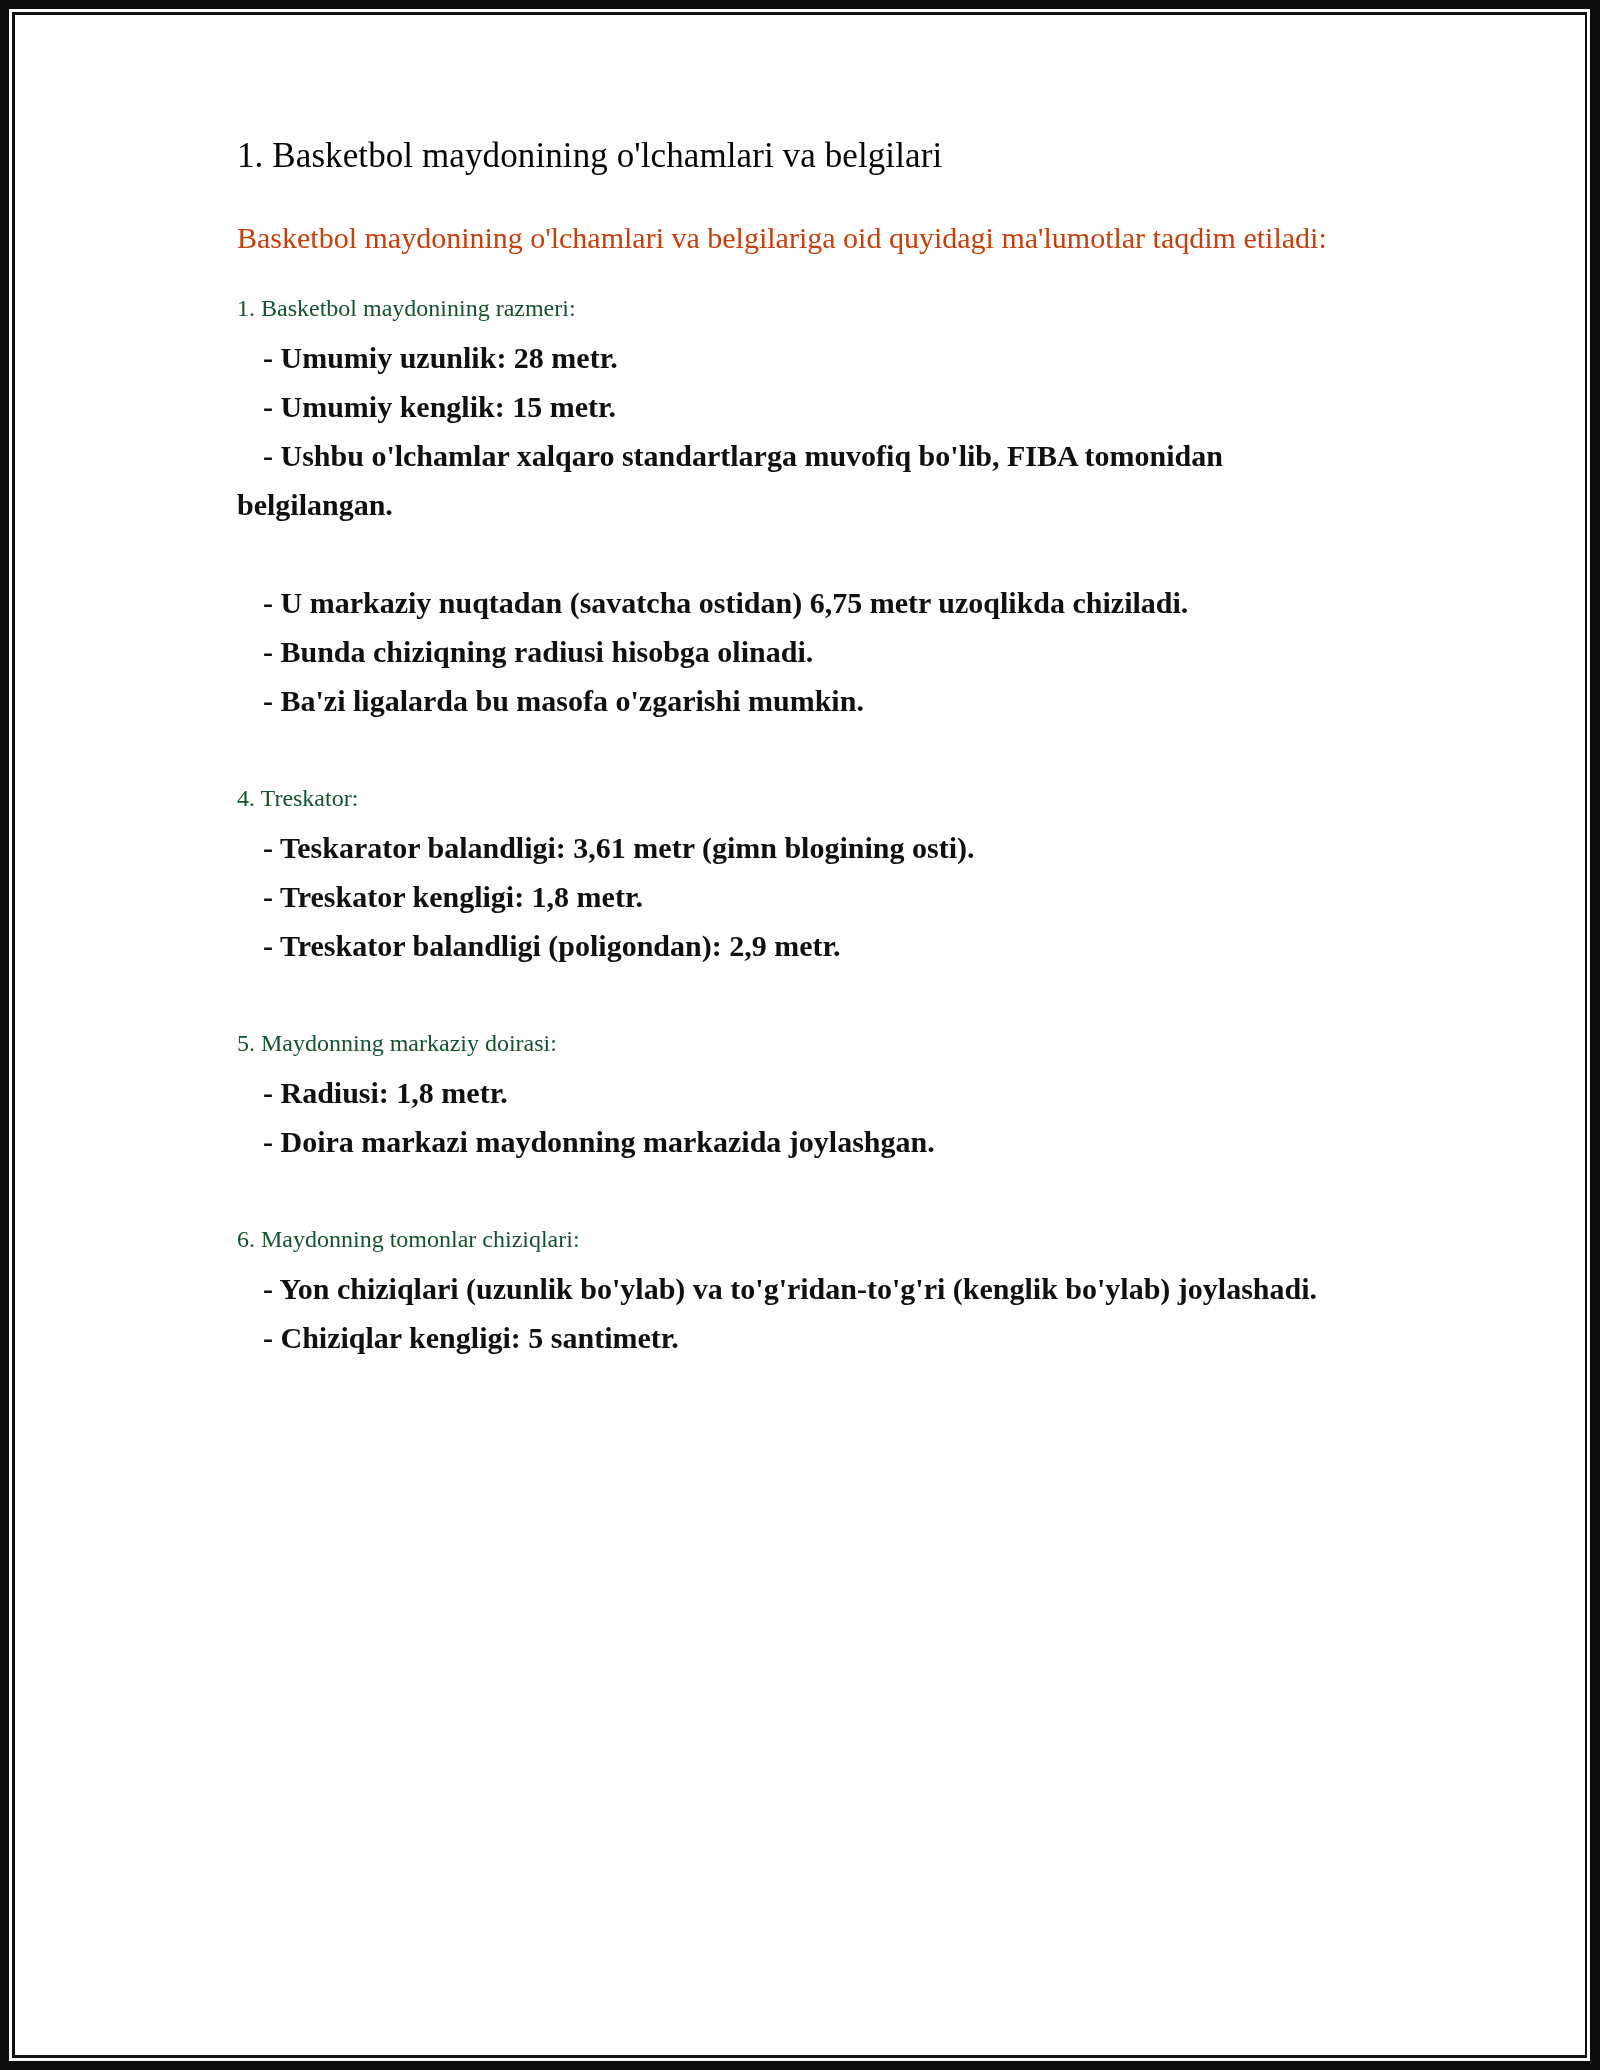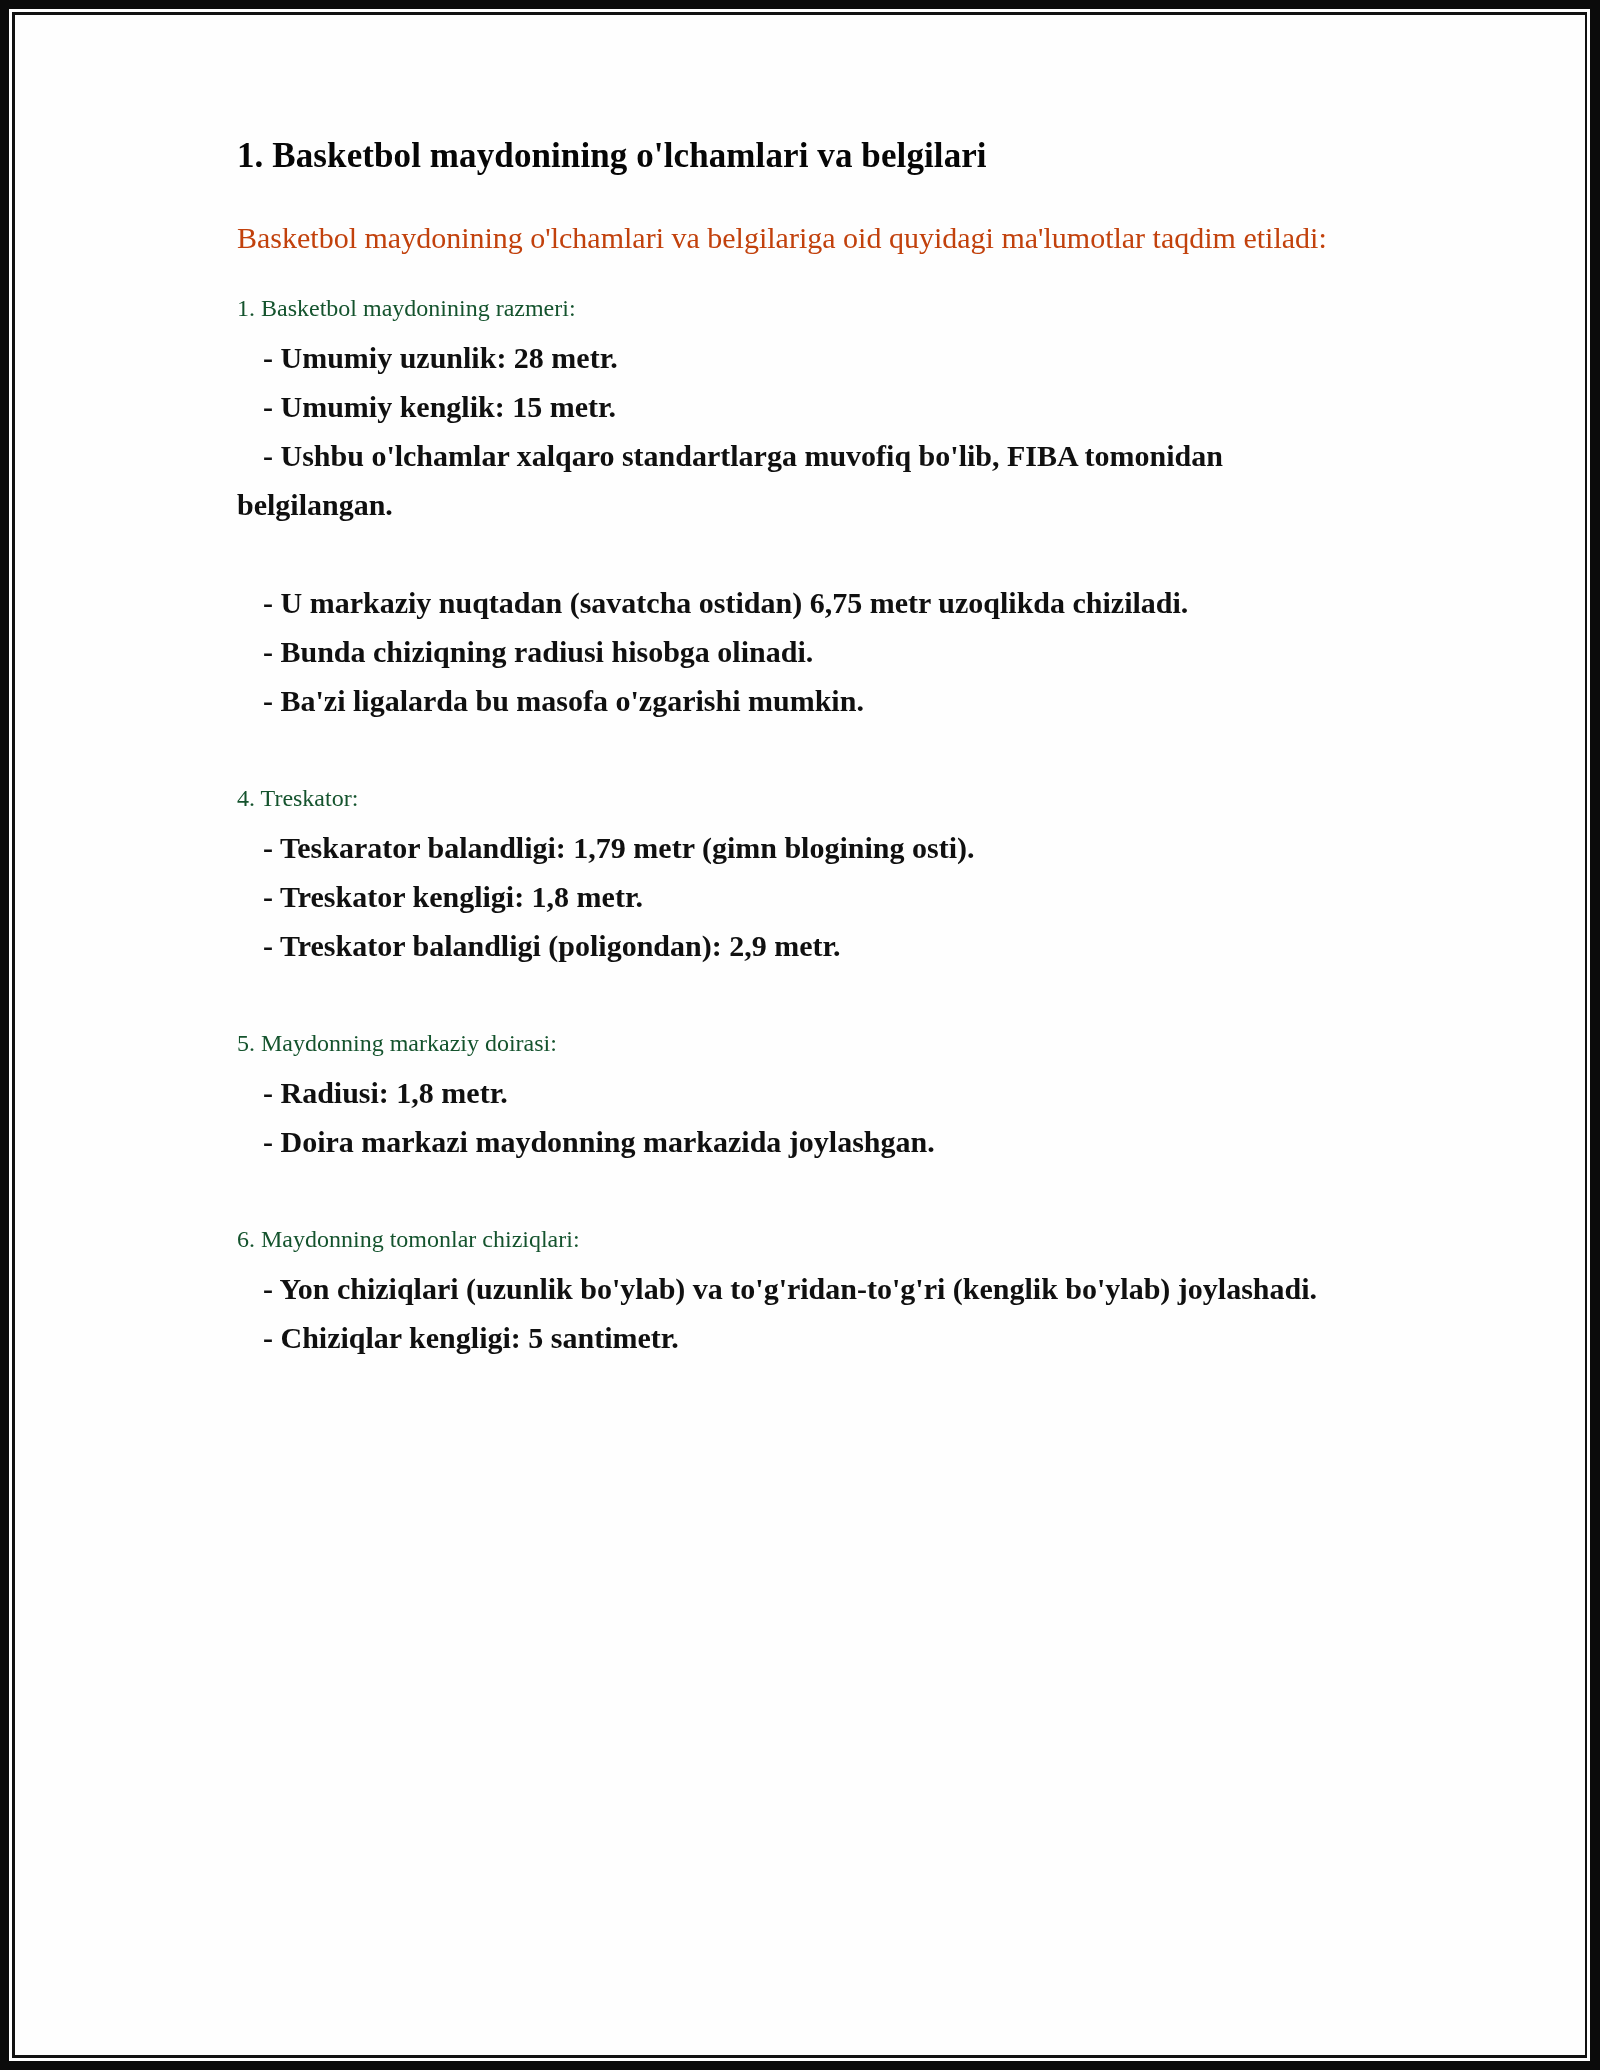--- a/index.html
+++ b/index.html
@@ -56,21 +56,21 @@
   .doc-body {
     position: absolute;
     left: 222px;
     top: 118px;
     width: 1110px;
     color: #0d0d0d;
   }
 
   h1.doc-heading {
     font-size: 35px;
-    font-weight: bold;
+    font-weight: normal;
     line-height: 46px;
     margin: 0 0 34px 0;
     letter-spacing: 0.1px;
     color: #060606;
   }
 
   p.para {
     font-size: 30px;
     line-height: 49px;
     margin: 0;
@@ -124,21 +124,21 @@
 
     <div class="section-block">
       <div class="sec-item">- U markaziy nuqtadan (savatcha ostidan) 6,75 metr uzoqlikda chiziladi.</div>
       <div class="sec-item">- Bunda chiziqning radiusi hisobga olinadi.</div>
       <div class="sec-item">- Ba'zi ligalarda bu masofa o'zgarishi mumkin.</div>
     </div>
 
 
     <div class="section-block">
       <div class="sec-title">4. Treskator:</div>
-      <div class="sec-item">- Teskarator balandligi: 1,79 metr (gimn blogining osti).</div>
+      <div class="sec-item">- Teskarator balandligi: 3,61 metr (gimn blogining osti).</div>
       <div class="sec-item">- Treskator kengligi: 1,8 metr.</div>
       <div class="sec-item">- Treskator balandligi (poligondan): 2,9 metr.</div>
     </div>
 
     <div class="section-block">
       <div class="sec-title">5. Maydonning markaziy doirasi:</div>
       <div class="sec-item">- Radiusi: 1,8 metr.</div>
       <div class="sec-item">- Doira markazi maydonning markazida joylashgan.</div>
     </div>
 

